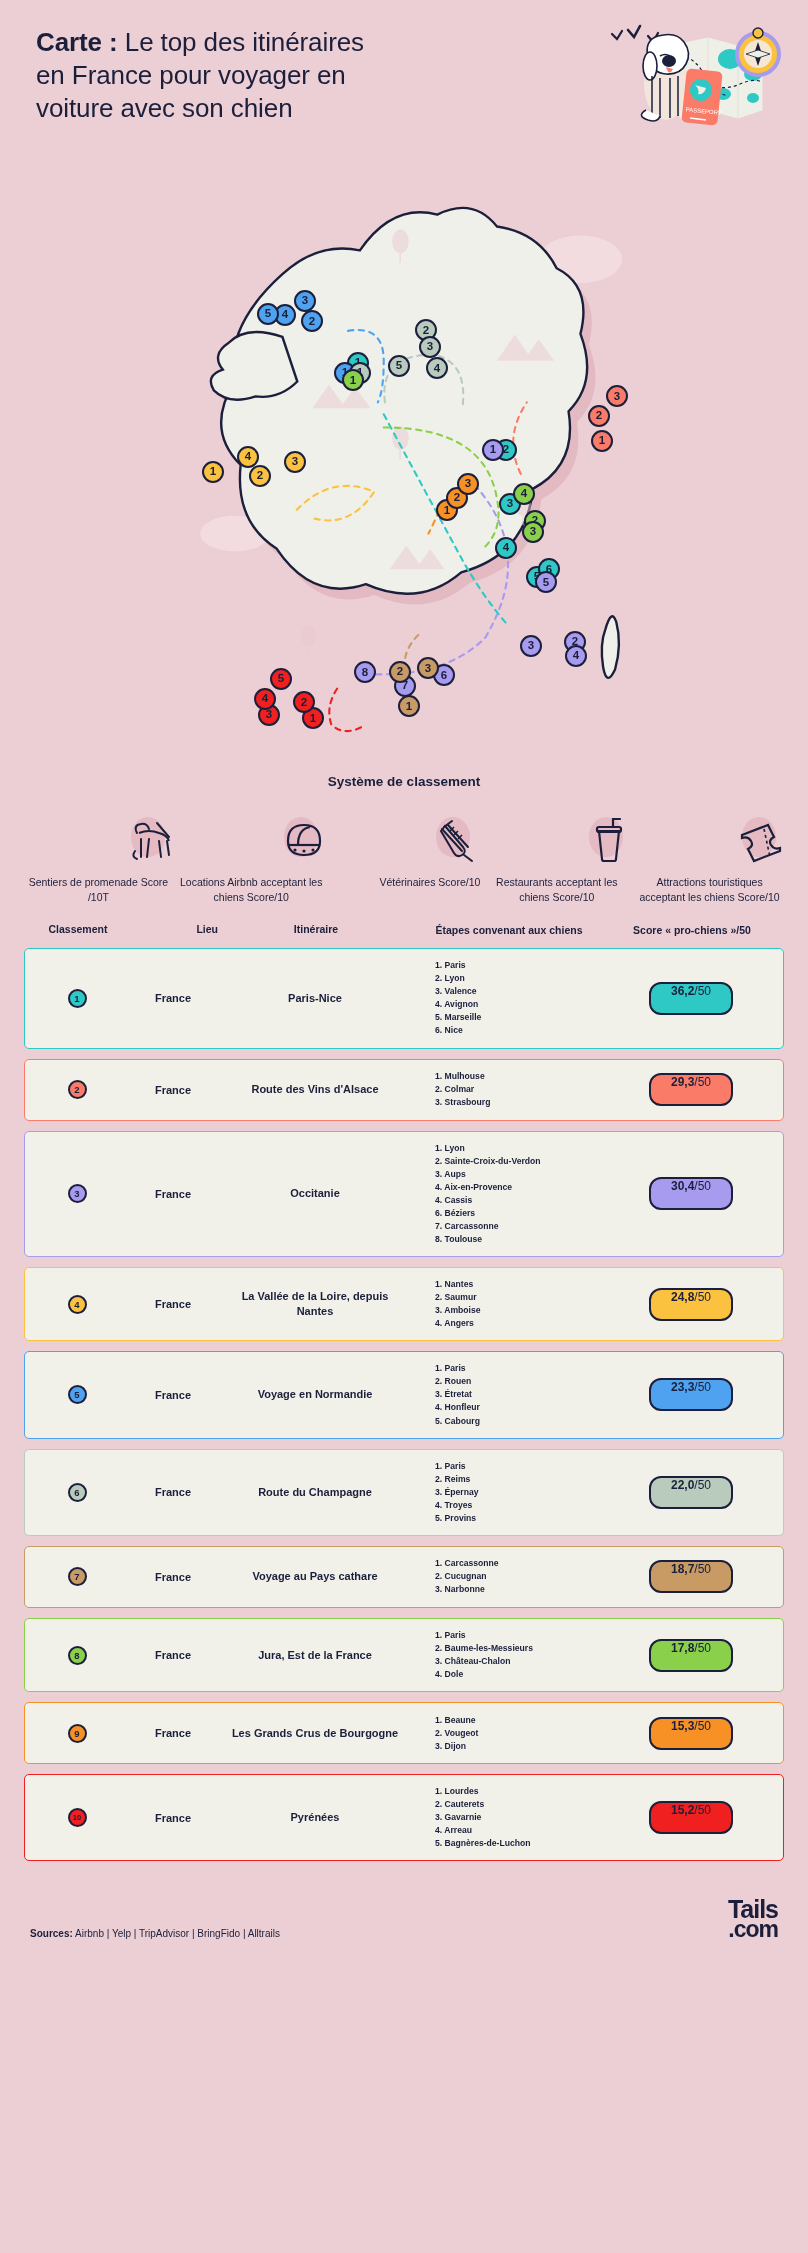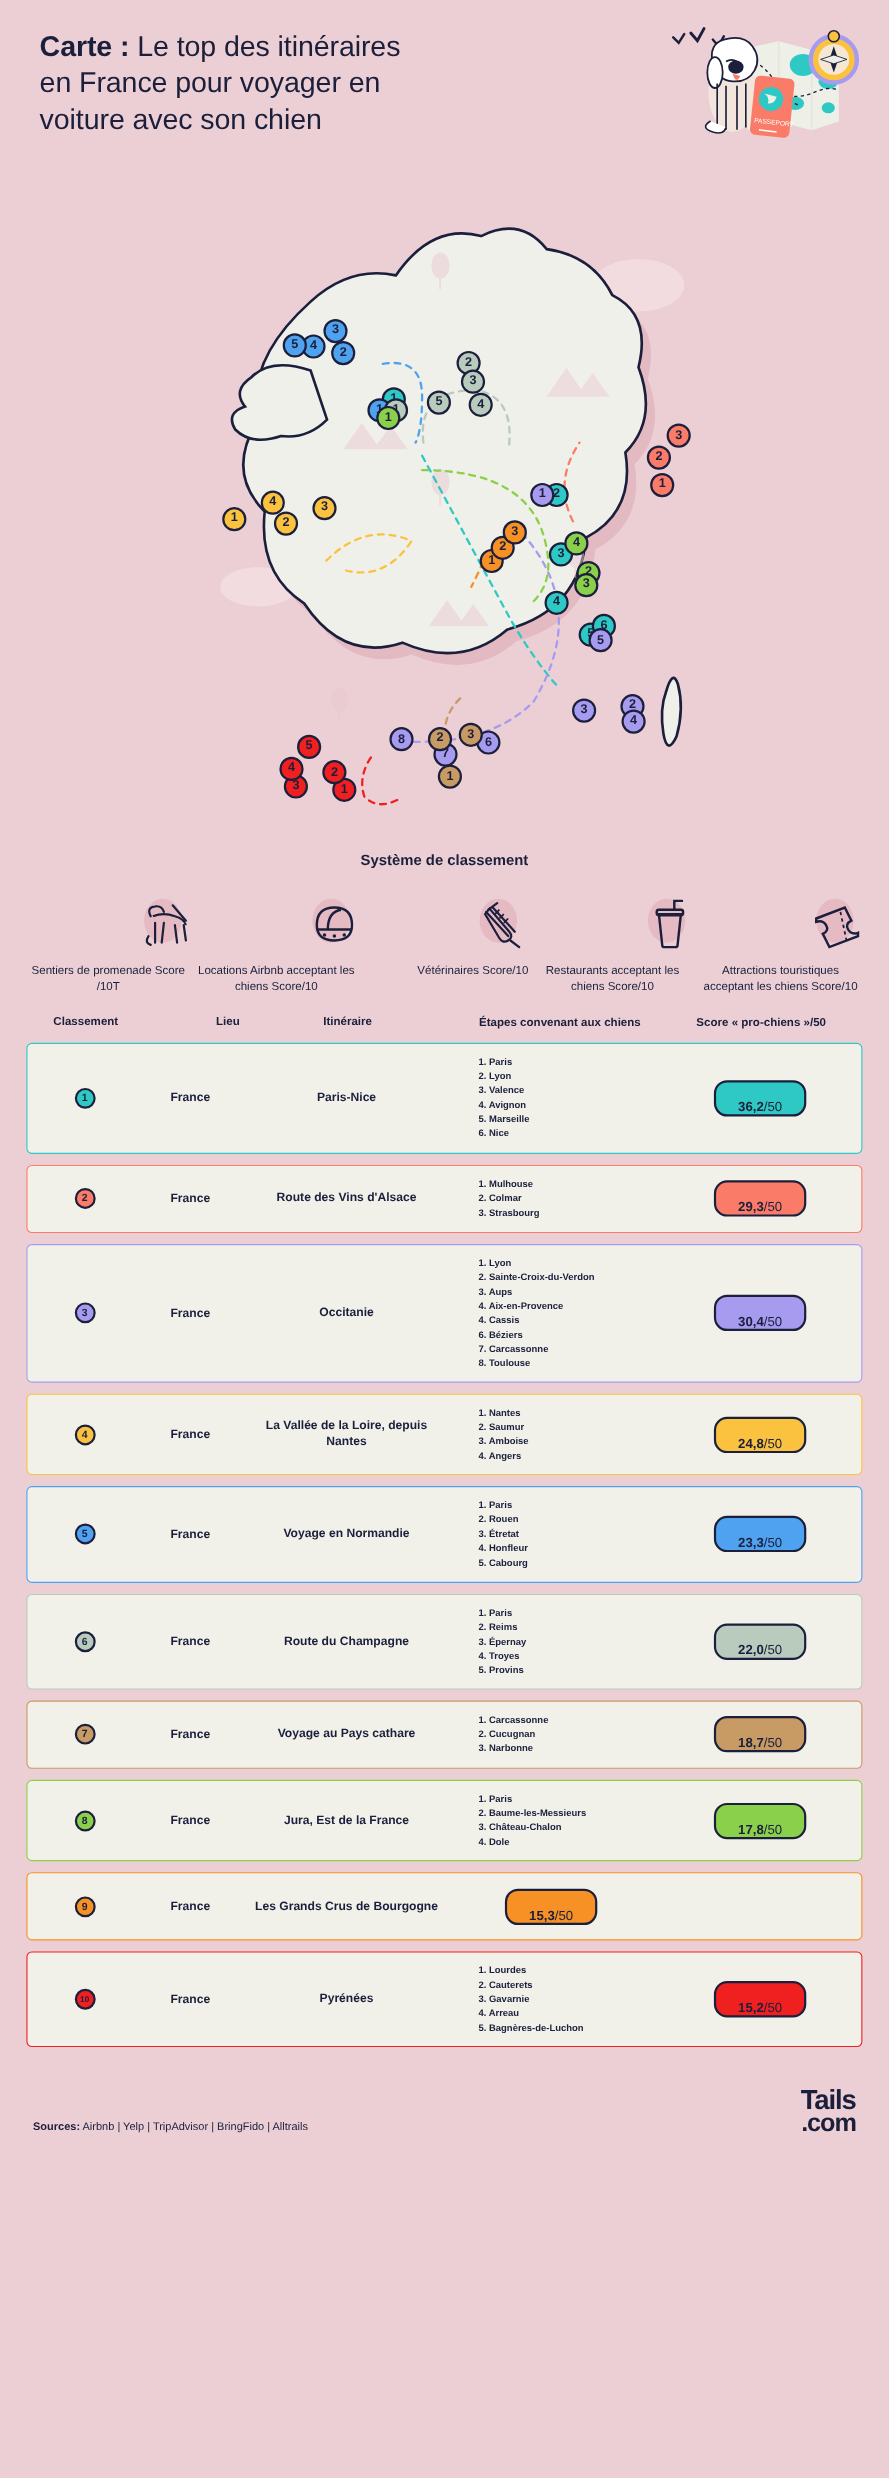--- a/index.html
+++ b/index.html
@@ -57,21 +57,21 @@
   .c-score { width: 176px; display: flex; justify-content: center; }
 
   .rank-badge {
     width: 19px; height: 19px; border-radius: 50%; border: 2px solid #1b1f3b;
     display: flex; align-items: center; justify-content: center;
     font-size: 9.5px; font-weight: 700; color: #1b1f3b;
   }
   .rank-badge.ten { font-size: 7.5px; }
   .score-pill {
     min-width: 66px; height: 33px; border-radius: 12px; border: 2px solid #1b1f3b;
-    display: flex; align-items: flex-end; justify-content: center;
+    display: flex; align-items: flex-start; justify-content: center;
     font-size: 12px; font-weight: 700; color: #1b1f3b; padding: 0 20px;
   }
   .score-pill .den { font-weight: 400; }
 
   
   .footer { display: flex; align-items: flex-end; justify-content: space-between; padding: 28px 30px 26px 30px; }
   .sources { font-size: 10px; }
   .sources b { font-weight: 700; }
   .logo { text-align: right; font-weight: 700; line-height: 0.82; }
   .logo .l1 { font-size: 25px; letter-spacing: -1px; }
@@ -456,20 +456,25 @@
               <span class="den">/50</span>
             </div>
           </div>
         </div>
         <div class="row" style="border-color: rgb(247, 145, 37);">
           <div class="c-rank">
             <div class="rank-badge" style="background: rgb(247, 145, 37);">9</div>
           </div>
           <div class="c-place">France</div>
           <div class="c-route">Les Grands Crus de Bourgogne</div>
+          <div class="c-steps">
+            <div>1. Beaune</div>
+            <div>2. Vougeot</div>
+            <div>3. Dijon</div>
+          </div>
           <div class="c-score">
             <div class="score-pill" style="background: rgb(247, 145, 37);">
               <span>15,3</span>
               <span class="den">/50</span>
             </div>
           </div>
         </div>
         <div class="row" style="border-color: rgb(240, 31, 32);">
           <div class="c-rank">
             <div class="rank-badge ten" style="background: rgb(240, 31, 32);">10</div>

